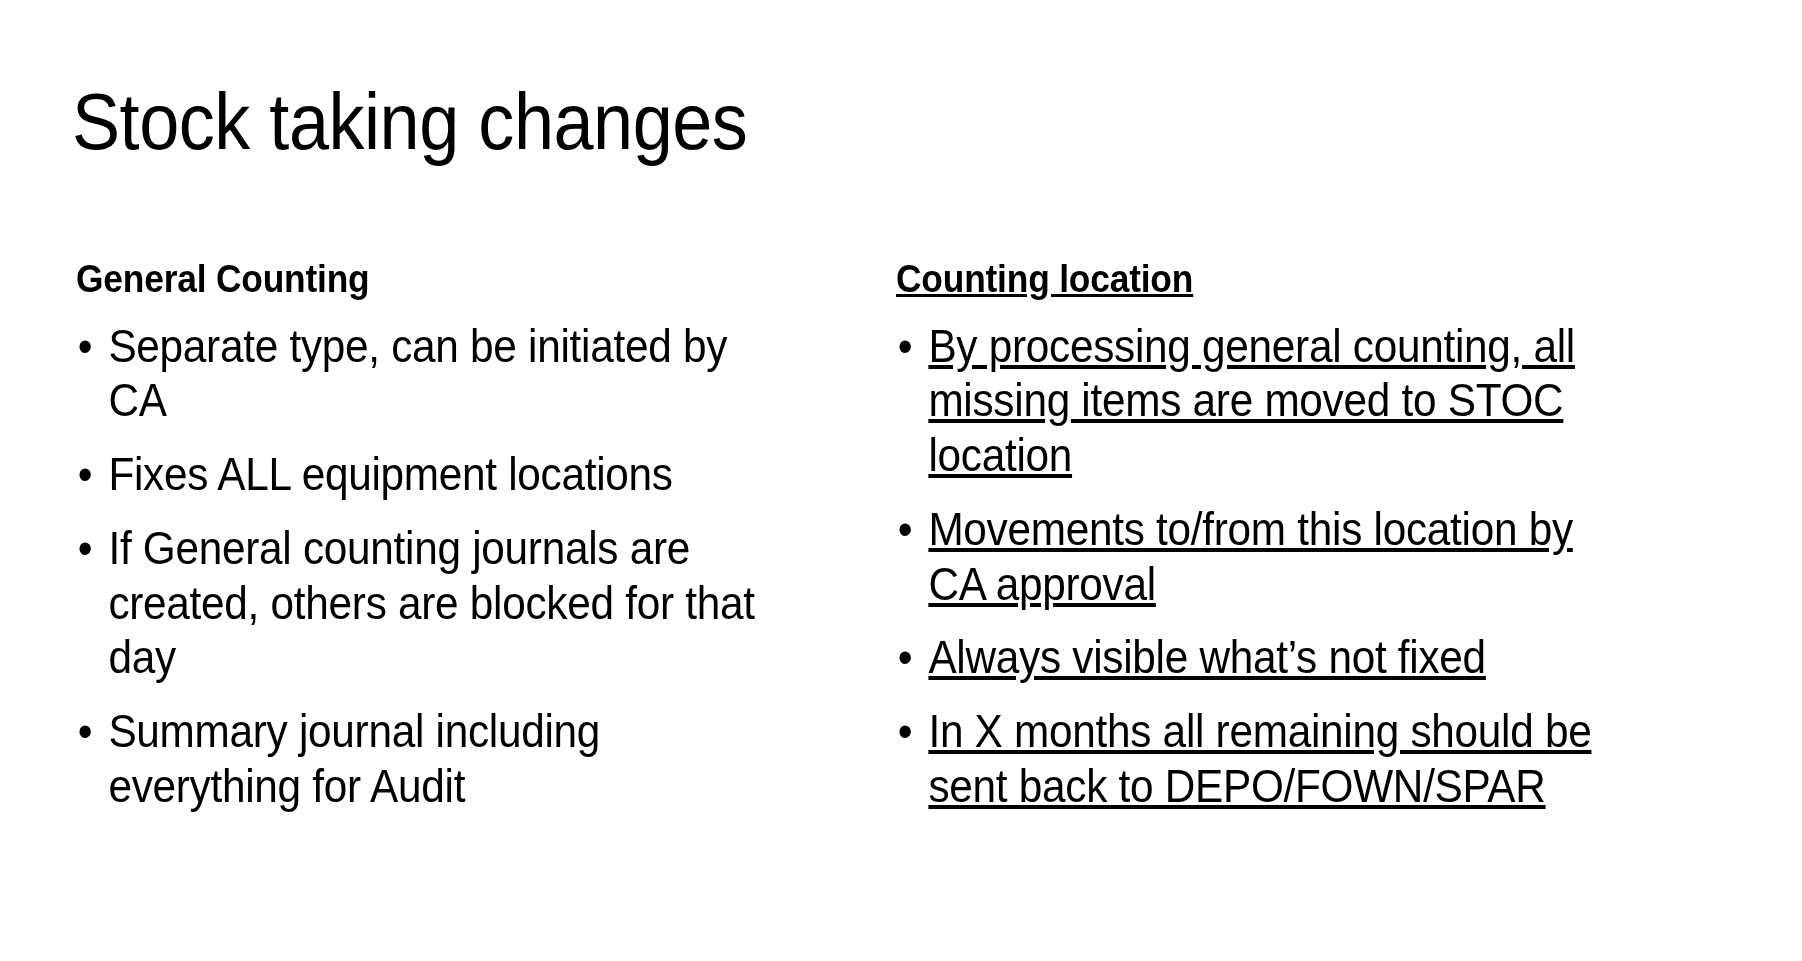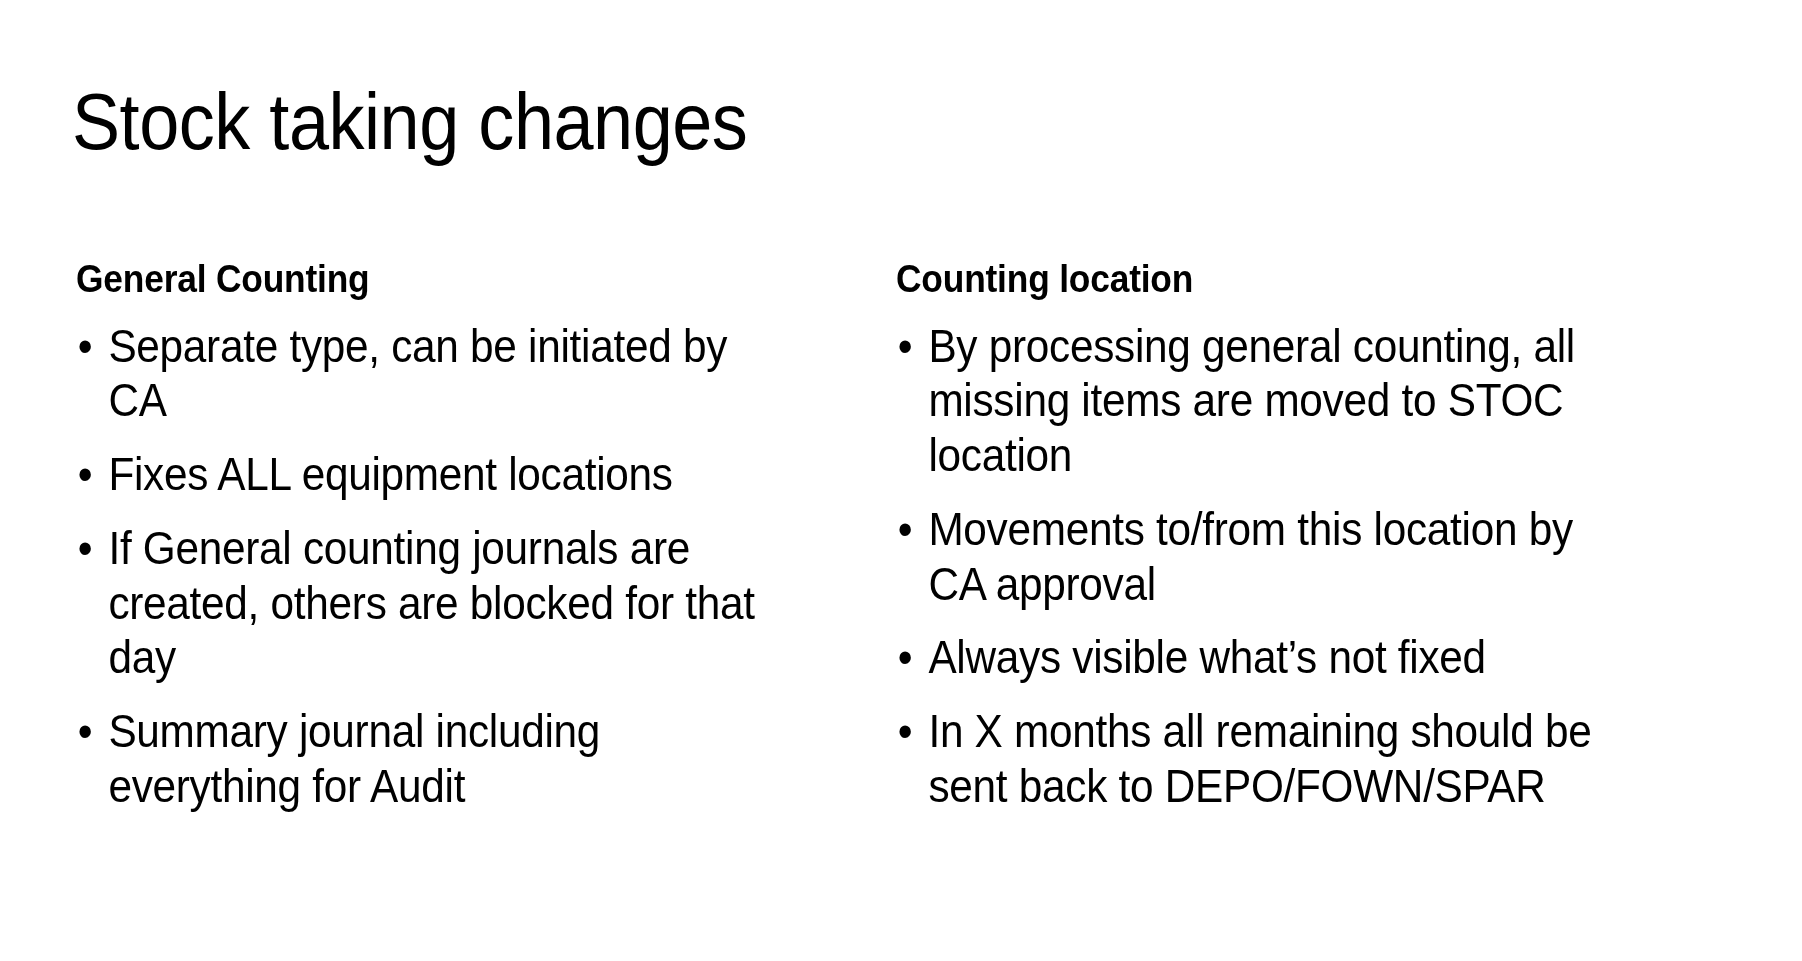--- a/index.html
+++ b/index.html
@@ -57,20 +57,21 @@
   .col-left {
     width: 880px;
     padding-left: 76px;
     padding-right: 40px;
   }
 
   .col-right {
     width: 900px;
     padding-left: 16px;
     padding-right: 30px;
+    text-decoration: underline;
   }
 
   .col-header {
     font-size: 38px;
     font-weight: 700;
     line-height: 1.12;
     letter-spacing: -0.2px;
     margin: 0 0 18px 0;
     transform: scaleX(0.93);
     transform-origin: left top;

